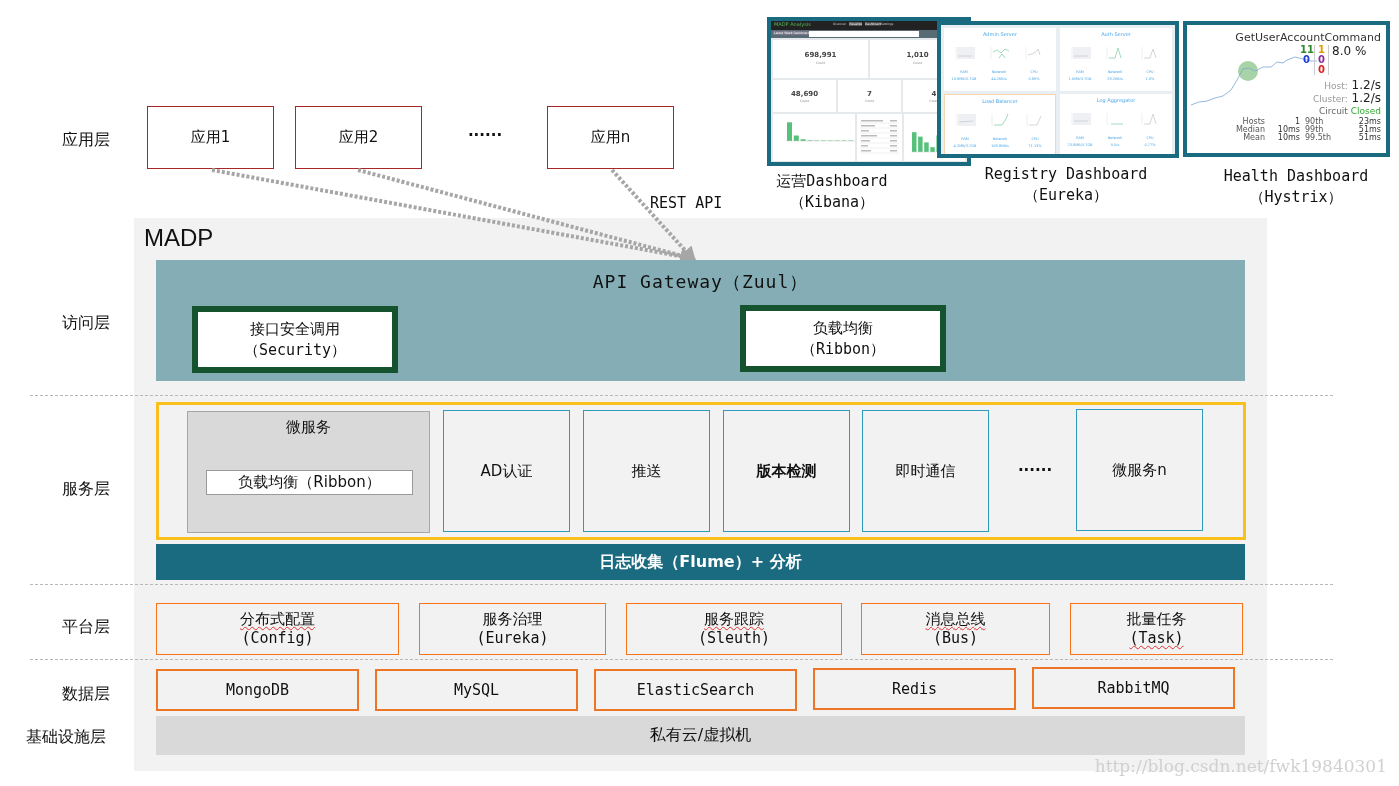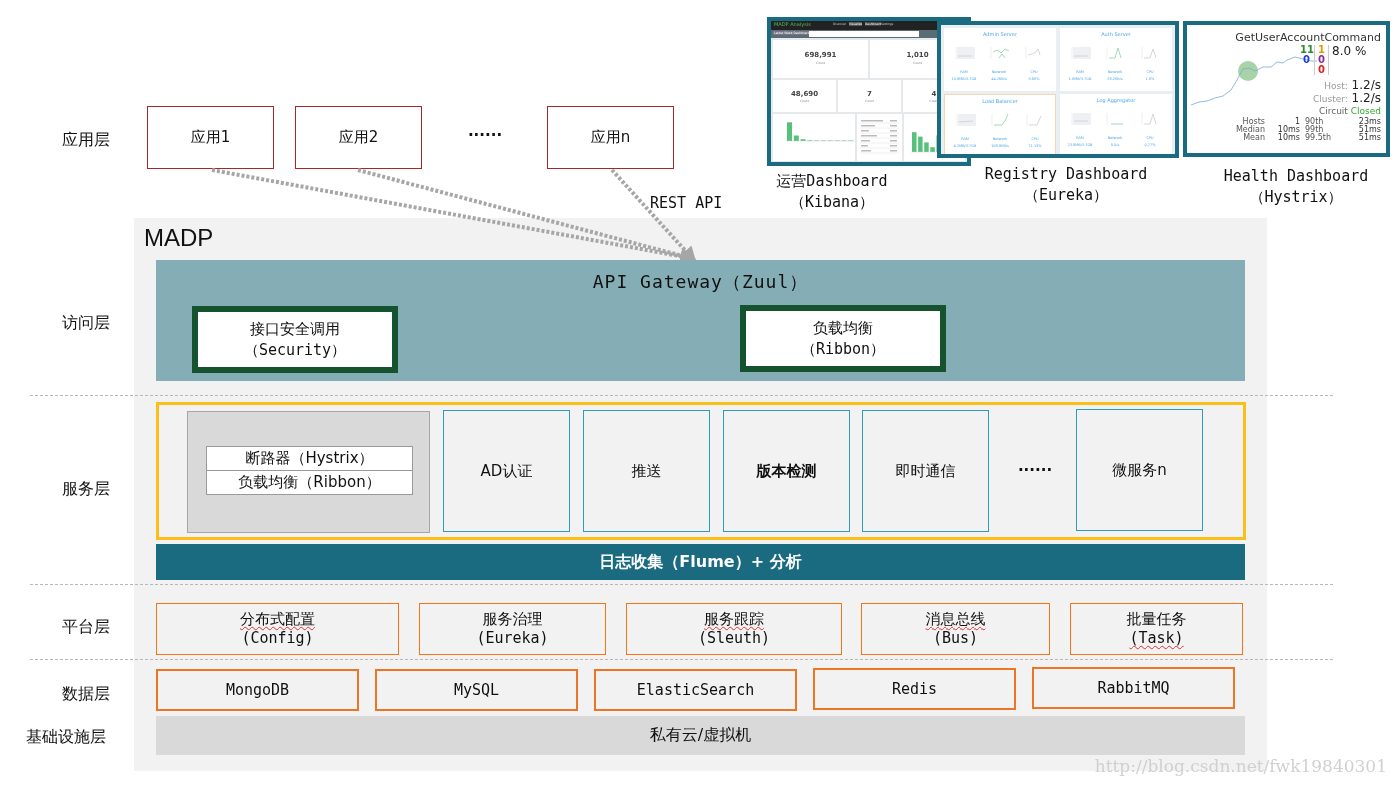--- a/index.html
+++ b/index.html
@@ -89,21 +89,21 @@
     <span class="mono">（Ribbon）</span>
   </div>
 </div>
 
 <div class="dash" style="left:30px;top:395px;width:1303px;"></div>
 <div class="dash" style="left:30px;top:584px;width:1303px;"></div>
 <div class="dash" style="left:30px;top:659px;width:1303px;"></div>
 
 <div class="svc-frame"></div>
 <div class="micro-box">
-  <div class="micro-row" style="top:34px;">断路器（Hystrix）</div>
+  <div class="micro-title">微服务</div>
   <div class="micro-row" style="top:58px;">负载均衡（Ribbon）</div>
 </div>
 <div class="svc-box center" style="left:443px;">
     <span>AD认证</span>
   </div>
 <div class="svc-box center" style="left:583px;">
     <span>推送</span>
   </div>
 <div class="svc-box center" style="left:723px;font-weight:bold;">
     <span>版本检测</span>

